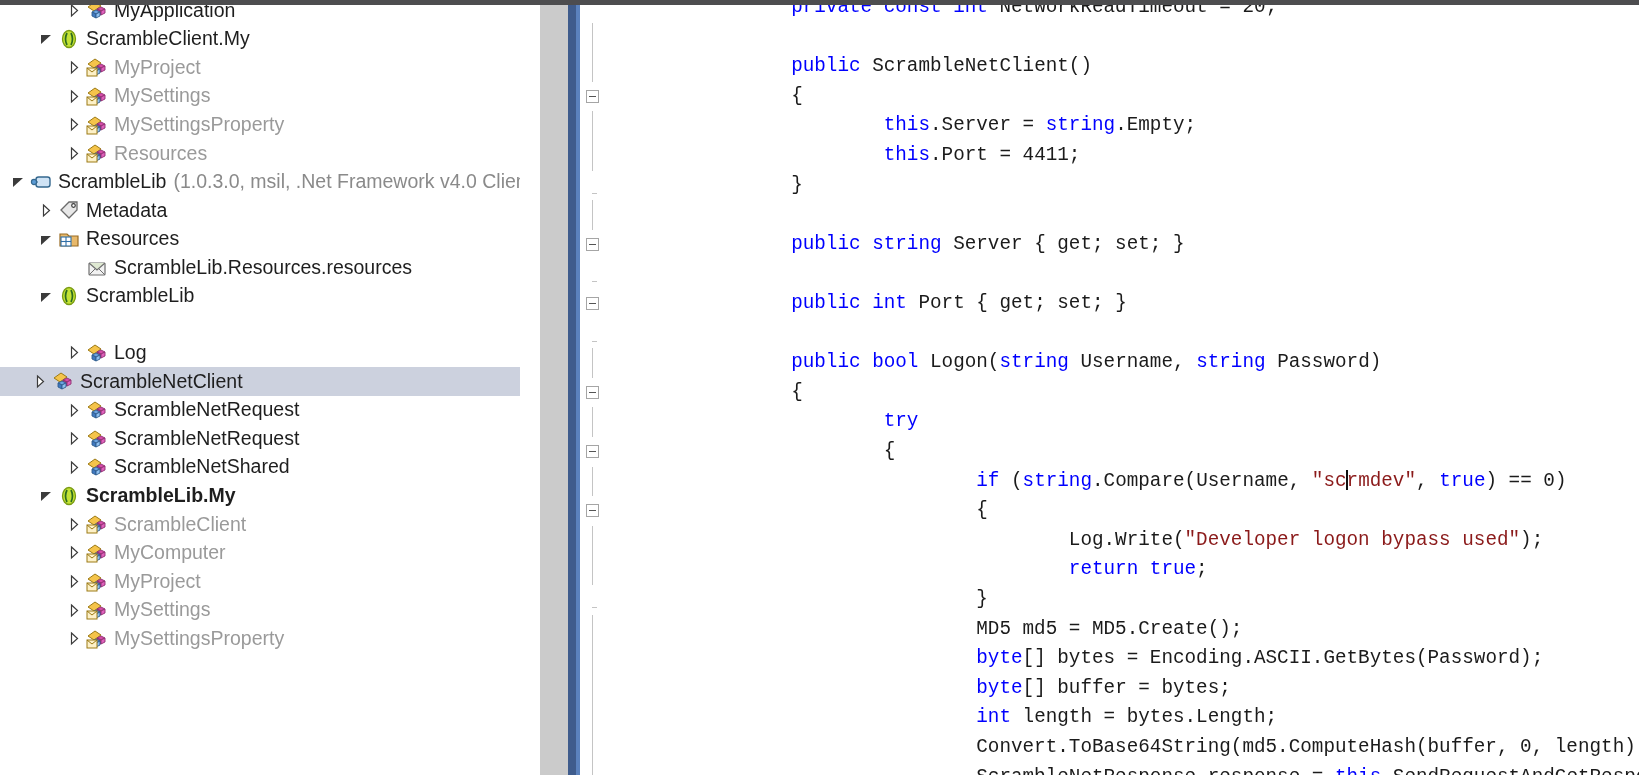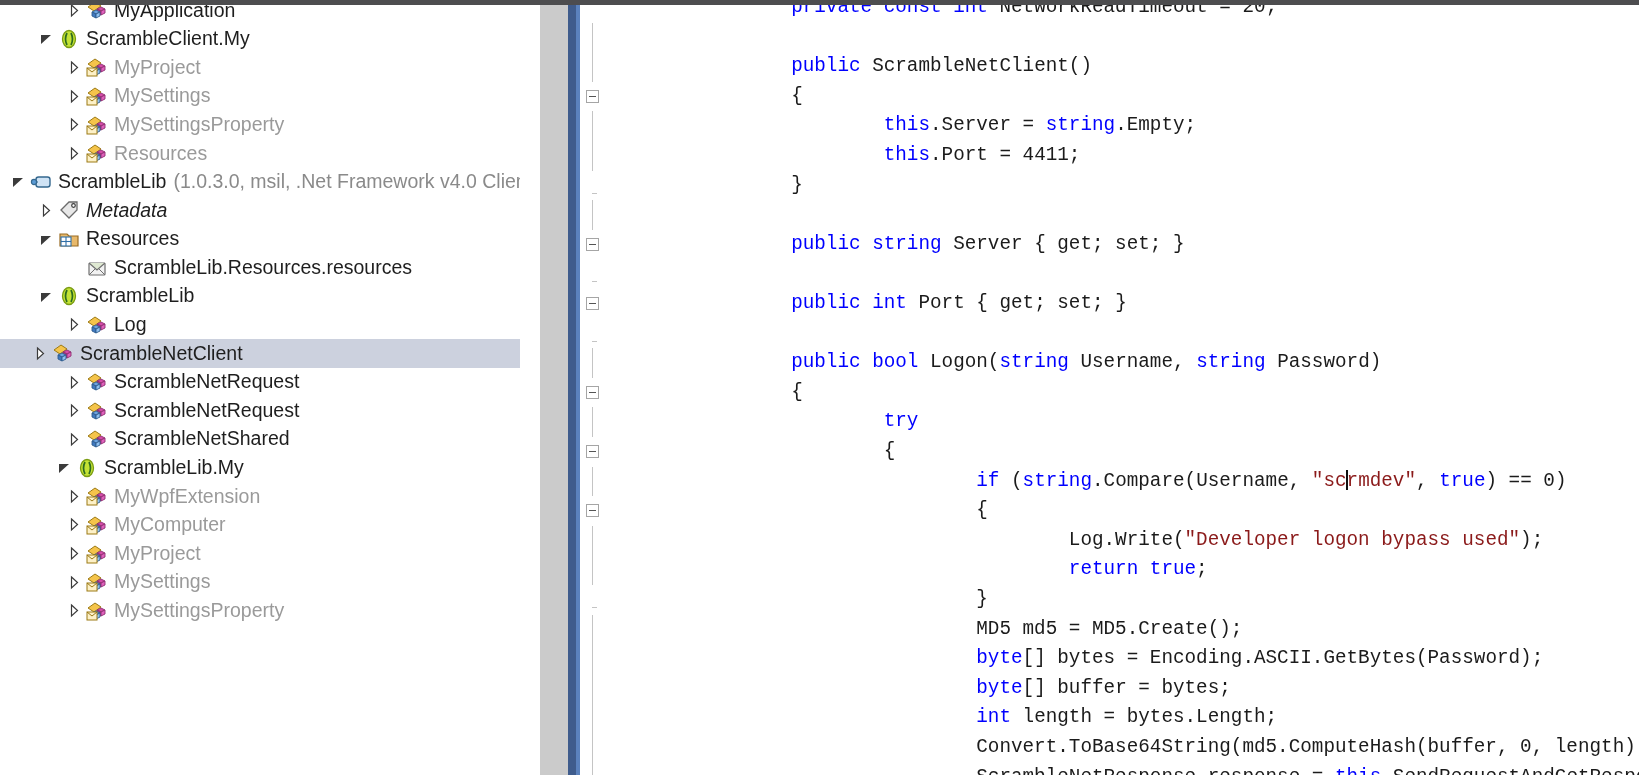--- a/index.html
+++ b/index.html
@@ -327,21 +327,21 @@
           <span class="ticon">
             <svg width="22" height="22" viewBox="0 0 22 22">
               <rect x="6" y="6" width="14" height="10" rx="2.5" fill="#cfe3f5" stroke="#35688f" stroke-width="1.4"></rect>
               <circle cx="4" cy="11" r="2.6" fill="#5b9bd5" stroke="#35688f" stroke-width="1.2"></circle>
               <line x1="6.5" y1="11" x2="8" y2="11" stroke="#35688f" stroke-width="1.2"></line>
             </svg>
           </span>
           <span class="tree-label">ScrambleLib</span>
           <span class="tree-sub">(1.0.3.0, msil, .Net Framework v4.0 Client)</span>
         </div>
-        <div class="tree-row" style="padding-left: 38px; font-style: italic;">
+        <div class="tree-row" style="padding-left: 38px;">
           <span class="exp collapsed">
             <svg width="17" height="17" viewBox="0 0 17 17">
               <path d="M5.5 3 L11.5 8.5 L5.5 14 Z" fill="#ffffff" stroke="#3b3b3b" stroke-width="1.2"></path>
             </svg>
           </span>
           <span class="ticon">
             <svg width="22" height="22" viewBox="0 0 22 22">
               <path d="M3 11 L11 3 L19 3 L19 11 L11 19 Z" fill="#e8e8e8" stroke="#6b6b6b" stroke-width="1.3"></path>
               <circle cx="15.5" cy="6.5" r="1.8" fill="#ffffff" stroke="#3b3b3b" stroke-width="1.2"></circle>
             </svg>
@@ -383,57 +383,76 @@
           </span>
           <span class="ticon">
             <svg width="22" height="22" viewBox="0 0 22 22">
               <ellipse cx="11" cy="11" rx="6.5" ry="8.5" fill="#c3e234" stroke="#7a9c12" stroke-width="1.3"></ellipse>
               <path d="M9 5 Q6 11 9 17" fill="none" stroke="#2d6b20" stroke-width="1.7"></path>
               <path d="M13 5 Q16 11 13 17" fill="none" stroke="#2d6b20" stroke-width="1.7"></path>
             </svg>
           </span>
           <span class="tree-label">ScrambleLib</span>
         </div>
+        <div class="tree-row" style="padding-left: 66px; margin-top: 28px;">
+          <span class="exp collapsed">
+            <svg width="17" height="17" viewBox="0 0 17 17">
+              <path d="M5.5 3 L11.5 8.5 L5.5 14 Z" fill="#ffffff" stroke="#3b3b3b" stroke-width="1.2"></path>
+            </svg>
+          </span>
+          <span class="ticon">
+            <svg width="22" height="22" viewBox="0 0 22 22">
+              <path d="M2 8 L9 3 L15 7 L8 12 Z" fill="#f5c44a" stroke="#9c7a14" stroke-width="1"></path>
+              <path d="M11 10 L15 8 L19 10 L15 12 Z" fill="#d44ba8" stroke="#8d2f70" stroke-width="0.9"></path>
+              <path d="M11 10 L11 14 L15 16 L15 12 Z" fill="#b23a8c" stroke="#8d2f70" stroke-width="0.9"></path>
+              <path d="M15 12 L19 10 L19 14 L15 16 Z" fill="#e060bc" stroke="#8d2f70" stroke-width="0.9"></path>
+              <path d="M6 13 L10 11 L14 13 L10 15 Z" fill="#6ba2e0" stroke="#2f5c8d" stroke-width="0.9"></path>
+              <path d="M6 13 L6 17 L10 19 L10 15 Z" fill="#3f78c0" stroke="#2f5c8d" stroke-width="0.9"></path>
+              <path d="M10 15 L14 13 L14 17 L10 19 Z" fill="#8fc0f0" stroke="#2f5c8d" stroke-width="0.9"></path>
+            </svg>
+          </span>
+          <span class="tree-label">Log</span>
+        </div>
+        <div class="tree-row selected" style="padding-left: 32px;">
+          <span class="exp collapsed">
+            <svg width="17" height="17" viewBox="0 0 17 17">
+              <path d="M5.5 3 L11.5 8.5 L5.5 14 Z" fill="#ffffff" stroke="#3b3b3b" stroke-width="1.2"></path>
+            </svg>
+          </span>
+          <span class="ticon">
+            <svg width="22" height="22" viewBox="0 0 22 22">
+              <path d="M2 8 L9 3 L15 7 L8 12 Z" fill="#f5c44a" stroke="#9c7a14" stroke-width="1"></path>
+              <path d="M11 10 L15 8 L19 10 L15 12 Z" fill="#d44ba8" stroke="#8d2f70" stroke-width="0.9"></path>
+              <path d="M11 10 L11 14 L15 16 L15 12 Z" fill="#b23a8c" stroke="#8d2f70" stroke-width="0.9"></path>
+              <path d="M15 12 L19 10 L19 14 L15 16 Z" fill="#e060bc" stroke="#8d2f70" stroke-width="0.9"></path>
+              <path d="M6 13 L10 11 L14 13 L10 15 Z" fill="#6ba2e0" stroke="#2f5c8d" stroke-width="0.9"></path>
+              <path d="M6 13 L6 17 L10 19 L10 15 Z" fill="#3f78c0" stroke="#2f5c8d" stroke-width="0.9"></path>
+              <path d="M10 15 L14 13 L14 17 L10 19 Z" fill="#8fc0f0" stroke="#2f5c8d" stroke-width="0.9"></path>
+            </svg>
+          </span>
+          <span class="tree-label">ScrambleNetClient</span>
+        </div>
         <div class="tree-row" style="padding-left: 66px;">
           <span class="exp collapsed">
             <svg width="17" height="17" viewBox="0 0 17 17">
               <path d="M5.5 3 L11.5 8.5 L5.5 14 Z" fill="#ffffff" stroke="#3b3b3b" stroke-width="1.2"></path>
             </svg>
           </span>
           <span class="ticon">
             <svg width="22" height="22" viewBox="0 0 22 22">
               <path d="M2 8 L9 3 L15 7 L8 12 Z" fill="#f5c44a" stroke="#9c7a14" stroke-width="1"></path>
               <path d="M11 10 L15 8 L19 10 L15 12 Z" fill="#d44ba8" stroke="#8d2f70" stroke-width="0.9"></path>
               <path d="M11 10 L11 14 L15 16 L15 12 Z" fill="#b23a8c" stroke="#8d2f70" stroke-width="0.9"></path>
               <path d="M15 12 L19 10 L19 14 L15 16 Z" fill="#e060bc" stroke="#8d2f70" stroke-width="0.9"></path>
               <path d="M6 13 L10 11 L14 13 L10 15 Z" fill="#6ba2e0" stroke="#2f5c8d" stroke-width="0.9"></path>
               <path d="M6 13 L6 17 L10 19 L10 15 Z" fill="#3f78c0" stroke="#2f5c8d" stroke-width="0.9"></path>
               <path d="M10 15 L14 13 L14 17 L10 19 Z" fill="#8fc0f0" stroke="#2f5c8d" stroke-width="0.9"></path>
             </svg>
           </span>
-          <span class="tree-label">Log</span>
-        </div>
-        <div class="tree-row selected" style="padding-left: 32px;">
-          <span class="exp collapsed">
-            <svg width="17" height="17" viewBox="0 0 17 17">
-              <path d="M5.5 3 L11.5 8.5 L5.5 14 Z" fill="#ffffff" stroke="#3b3b3b" stroke-width="1.2"></path>
-            </svg>
-          </span>
-          <span class="ticon">
-            <svg width="22" height="22" viewBox="0 0 22 22">
-              <path d="M2 8 L9 3 L15 7 L8 12 Z" fill="#f5c44a" stroke="#9c7a14" stroke-width="1"></path>
-              <path d="M11 10 L15 8 L19 10 L15 12 Z" fill="#d44ba8" stroke="#8d2f70" stroke-width="0.9"></path>
-              <path d="M11 10 L11 14 L15 16 L15 12 Z" fill="#b23a8c" stroke="#8d2f70" stroke-width="0.9"></path>
-              <path d="M15 12 L19 10 L19 14 L15 16 Z" fill="#e060bc" stroke="#8d2f70" stroke-width="0.9"></path>
-              <path d="M6 13 L10 11 L14 13 L10 15 Z" fill="#6ba2e0" stroke="#2f5c8d" stroke-width="0.9"></path>
-              <path d="M6 13 L6 17 L10 19 L10 15 Z" fill="#3f78c0" stroke="#2f5c8d" stroke-width="0.9"></path>
-              <path d="M10 15 L14 13 L14 17 L10 19 Z" fill="#8fc0f0" stroke="#2f5c8d" stroke-width="0.9"></path>
-            </svg>
-          </span>
-          <span class="tree-label">ScrambleNetClient</span>
+          <span class="tree-label">ScrambleNetRequest</span>
         </div>
         <div class="tree-row" style="padding-left: 66px;">
           <span class="exp collapsed">
             <svg width="17" height="17" viewBox="0 0 17 17">
               <path d="M5.5 3 L11.5 8.5 L5.5 14 Z" fill="#ffffff" stroke="#3b3b3b" stroke-width="1.2"></path>
             </svg>
           </span>
           <span class="ticon">
             <svg width="22" height="22" viewBox="0 0 22 22">
               <path d="M2 8 L9 3 L15 7 L8 12 Z" fill="#f5c44a" stroke="#9c7a14" stroke-width="1"></path>
@@ -457,42 +476,23 @@
             <svg width="22" height="22" viewBox="0 0 22 22">
               <path d="M2 8 L9 3 L15 7 L8 12 Z" fill="#f5c44a" stroke="#9c7a14" stroke-width="1"></path>
               <path d="M11 10 L15 8 L19 10 L15 12 Z" fill="#d44ba8" stroke="#8d2f70" stroke-width="0.9"></path>
               <path d="M11 10 L11 14 L15 16 L15 12 Z" fill="#b23a8c" stroke="#8d2f70" stroke-width="0.9"></path>
               <path d="M15 12 L19 10 L19 14 L15 16 Z" fill="#e060bc" stroke="#8d2f70" stroke-width="0.9"></path>
               <path d="M6 13 L10 11 L14 13 L10 15 Z" fill="#6ba2e0" stroke="#2f5c8d" stroke-width="0.9"></path>
               <path d="M6 13 L6 17 L10 19 L10 15 Z" fill="#3f78c0" stroke="#2f5c8d" stroke-width="0.9"></path>
               <path d="M10 15 L14 13 L14 17 L10 19 Z" fill="#8fc0f0" stroke="#2f5c8d" stroke-width="0.9"></path>
             </svg>
           </span>
-          <span class="tree-label">ScrambleNetRequest</span>
-        </div>
-        <div class="tree-row" style="padding-left: 66px;">
-          <span class="exp collapsed">
-            <svg width="17" height="17" viewBox="0 0 17 17">
-              <path d="M5.5 3 L11.5 8.5 L5.5 14 Z" fill="#ffffff" stroke="#3b3b3b" stroke-width="1.2"></path>
-            </svg>
-          </span>
-          <span class="ticon">
-            <svg width="22" height="22" viewBox="0 0 22 22">
-              <path d="M2 8 L9 3 L15 7 L8 12 Z" fill="#f5c44a" stroke="#9c7a14" stroke-width="1"></path>
-              <path d="M11 10 L15 8 L19 10 L15 12 Z" fill="#d44ba8" stroke="#8d2f70" stroke-width="0.9"></path>
-              <path d="M11 10 L11 14 L15 16 L15 12 Z" fill="#b23a8c" stroke="#8d2f70" stroke-width="0.9"></path>
-              <path d="M15 12 L19 10 L19 14 L15 16 Z" fill="#e060bc" stroke="#8d2f70" stroke-width="0.9"></path>
-              <path d="M6 13 L10 11 L14 13 L10 15 Z" fill="#6ba2e0" stroke="#2f5c8d" stroke-width="0.9"></path>
-              <path d="M6 13 L6 17 L10 19 L10 15 Z" fill="#3f78c0" stroke="#2f5c8d" stroke-width="0.9"></path>
-              <path d="M10 15 L14 13 L14 17 L10 19 Z" fill="#8fc0f0" stroke="#2f5c8d" stroke-width="0.9"></path>
-            </svg>
-          </span>
           <span class="tree-label">ScrambleNetShared</span>
         </div>
-        <div class="tree-row" style="padding-left: 56px;">
+        <div class="tree-row" style="padding-left: 38px; font-weight: bold;">
           <span class="exp expanded">
             <svg width="17" height="17" viewBox="0 0 17 17">
               <path d="M3 5 L13 5 L3 14 Z" fill="#3b3b3b"></path>
             </svg>
           </span>
           <span class="ticon">
             <svg width="22" height="22" viewBox="0 0 22 22">
               <ellipse cx="11" cy="11" rx="6.5" ry="8.5" fill="#c3e234" stroke="#7a9c12" stroke-width="1.3"></ellipse>
               <path d="M9 5 Q6 11 9 17" fill="none" stroke="#2d6b20" stroke-width="1.7"></path>
               <path d="M13 5 Q16 11 13 17" fill="none" stroke="#2d6b20" stroke-width="1.7"></path>
@@ -512,21 +512,21 @@
               <path d="M11 10 L15 8 L19 10 L15 12 Z" fill="#d44ba8" stroke="#8d2f70" stroke-width="0.9"></path>
               <path d="M11 10 L11 14 L15 16 L15 12 Z" fill="#b23a8c" stroke="#8d2f70" stroke-width="0.9"></path>
               <path d="M15 12 L19 10 L19 14 L15 16 Z" fill="#e060bc" stroke="#8d2f70" stroke-width="0.9"></path>
               <path d="M6 13 L10 11 L14 13 L10 15 Z" fill="#6ba2e0" stroke="#2f5c8d" stroke-width="0.9"></path>
               <path d="M6 13 L6 17 L10 19 L10 15 Z" fill="#3f78c0" stroke="#2f5c8d" stroke-width="0.9"></path>
               <path d="M10 15 L14 13 L14 17 L10 19 Z" fill="#8fc0f0" stroke="#2f5c8d" stroke-width="0.9"></path>
               <rect x="1" y="12" width="10" height="8" fill="#fdf1c8" stroke="#9c7a14" stroke-width="1"></rect>
               <path d="M1 12 L6 16 L11 12" fill="none" stroke="#9c7a14" stroke-width="1"></path>
             </svg>
           </span>
-          <span class="tree-label">MyWpfExtension</span>
+          <span class="tree-label">ScrambleClient</span>
         </div>
         <div class="tree-row dim" style="padding-left: 66px;">
           <span class="exp collapsed">
             <svg width="17" height="17" viewBox="0 0 17 17">
               <path d="M5.5 3 L11.5 8.5 L5.5 14 Z" fill="#ffffff" stroke="#3b3b3b" stroke-width="1.2"></path>
             </svg>
           </span>
           <span class="ticon">
             <svg width="22" height="22" viewBox="0 0 22 22">
               <path d="M2 8 L9 3 L15 7 L8 12 Z" fill="#f5c44a" stroke="#9c7a14" stroke-width="1"></path>

